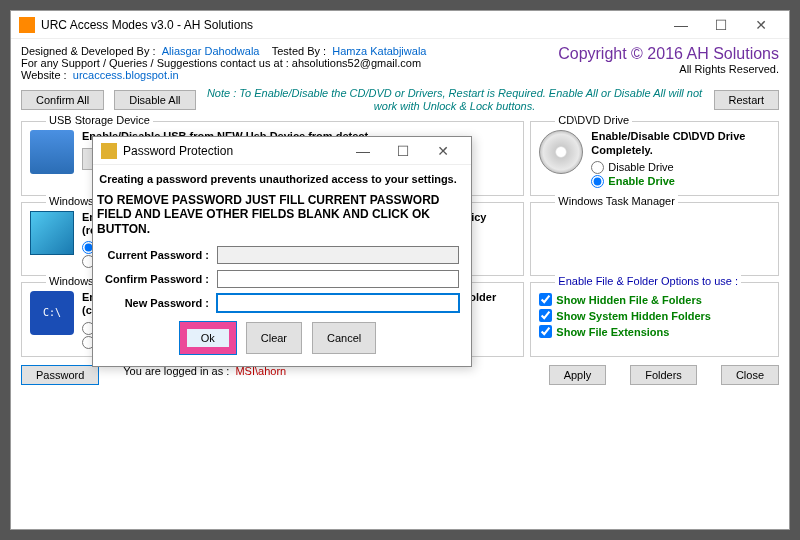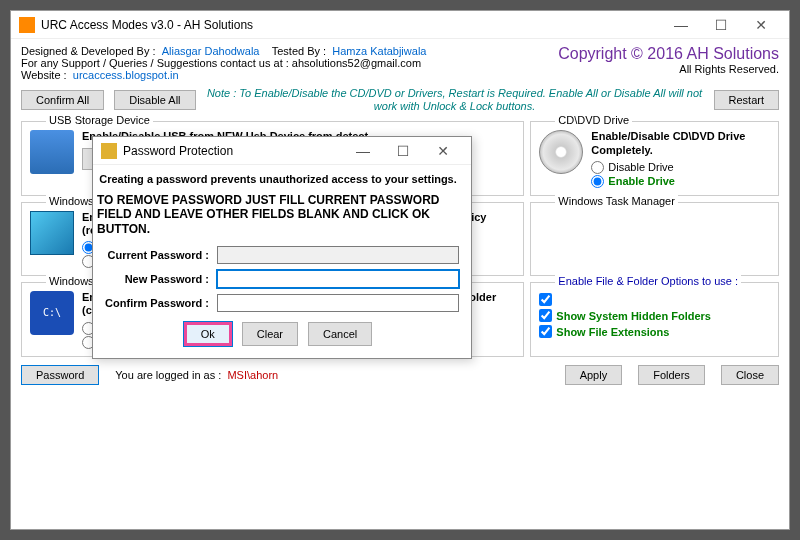--- a/index.html
+++ b/index.html
@@ -24,39 +24,39 @@
 .group-title { position: absolute; top: -8px; left: 24px; background: #fff; padding: 0 3px; font-size: 11px; }
 .group-body { display: flex; gap: 8px; align-items: flex-start; margin-top: 4px; }
 .group-icon { width: 44px; height: 44px; flex-shrink: 0; }
 .group-right { flex: 1; }
 .group-desc { font-weight: bold; font-size: 11px; margin-bottom: 4px; line-height: 1.2; }
 .radio-row { display: flex; align-items: center; gap: 4px; font-size: 11px; margin: 1px 0; }
 .radio-row input { margin: 0; }
 .radio-row.enabled label { color: #008000; font-weight: bold; }
 .lock-btn { background: #e1e1e1; border: 1px solid #adadad; padding: 4px 14px; font-size: 11px; color: #8b0000; font-weight: bold; cursor: pointer; margin-right: 6px; }
 .cb-row { display: flex; align-items: center; gap: 4px; font-size: 11px; margin: 3px 0; color: #008000; font-weight: bold; }
-.footer { display: flex; align-items: center; gap: 16px; padding: 4px 0 0 0; font-size: 11px; }
+.footer { display: flex; gap: 24px; padding: 4px 0 0 0; font-size: 11px; }
 .footer .user { font-weight: normal; }
 .footer .user .name { color: #c00000; }
 .footer .spacer { flex: 1; }
 .watermark { position: absolute; bottom: 12px; right: 14px; color: rgba(255,255,255,0.6); font-size: 18px; font-weight: 300; letter-spacing: 1px; pointer-events: none; }
 
 .dialog { position: absolute; top: 136px; left: 92px; width: 380px; background: #fff; border: 1px solid #888; box-shadow: 2px 2px 10px rgba(0,0,0,0.2); z-index: 100; }
 .dialog .titlebar { height: 28px; }
 .dialog .dtitle { flex: 1; font-size: 12px; }
 .dialog .body { padding: 8px 12px 12px 4px; font-size: 11px; }
 .dialog .msg1 { text-align: center; font-weight: bold; margin-bottom: 8px; }
 .dialog .msg2 { font-weight: bold; font-size: 12px; margin-bottom: 10px; line-height: 1.2; }
 .dialog .frow { display: flex; align-items: center; margin: 6px 0; }
 .dialog .frow label { width: 120px; text-align: right; font-weight: bold; padding-right: 8px; }
 .dialog .frow input { flex: 1; border: 1px solid #7a7a7a; padding: 2px 4px; font-size: 11px; }
 .dialog .frow input.focus { border: 1px solid #0078d7; outline: 1px solid #0078d7; }
 .dialog .frow input.disabled { background: #f0f0f0; }
 .dialog .btns { display: flex; justify-content: center; gap: 10px; margin-top: 10px; }
-.dialog .btns .btn.primary { border: 3px solid #ec4899; outline: 1px solid #0078d7; background: #e5f1fb; }
+.dialog .btns .btn.primary { border: 7px solid #ec4899; outline: 1px solid #0078d7; background: #e5f1fb; }
 
 
 .icon-usb { background: linear-gradient(180deg,#4a90e2,#2b6db5); border-radius: 3px; position: relative; }
 .icon-cd { background: radial-gradient(circle,#fff 15%,#ccc 20%,#e8e8e8 60%,#aaa 80%); border-radius: 50%; border: 1px solid #888; }
 .icon-cube { background: linear-gradient(135deg,#50c8f0,#1a7ab0); border: 1px solid #0a5a8a; }
 .icon-task { background: #000; border: 1px solid #2a8a2a; position: relative; }
 .icon-task::after { content: ''; position: absolute; inset: 6px; background: linear-gradient(45deg,transparent 40%,#2f2 42%,transparent 44%,#2f2 60%,transparent 62%); }
 .icon-cmd { background: #1a4db5; color: #fff; font-size: 10px; text-align: center; line-height: 44px; font-family: monospace; border-radius: 4px; }
 .icon-folder { background: linear-gradient(180deg,#f4d270,#e0b030); border-radius: 2px; border: 1px solid #c89020; position: relative; }
 .icon-folder::before { content: ''; position: absolute; top: -4px; left: 2px; width: 16px; height: 4px; background: #e8c060; border-radius: 1px 1px 0 0; }
@@ -204,20 +204,21 @@
                 <label>Disable Folder Option</label>
               </div>
           </div>
         </div>
       </div>
       <div class="group">
         <div class="group-title" style="color:#00a;">Enable File &amp; Folder Options to use :</div>
         <div style="margin-top:6px;">
           <div class="cb-row">
               <input type="checkbox" checked="" style="">
+              <label>Show Hidden File &amp; Folders</label>
             </div>
           <div class="cb-row">
               <input type="checkbox" checked="" style="">
               <label>Show System Hidden Folders</label>
             </div>
           <div class="cb-row">
               <input type="checkbox" checked="" style="">
               <label>Show File Extensions</label>
             </div>
         </div>
@@ -249,26 +250,26 @@
     </div>
   </div>
   <div class="body">
     <div class="msg1">Creating a password prevents unauthorized access to your settings.</div>
     <div class="msg2">TO REMOVE PASSWORD JUST FILL CURRENT PASSWORD FIELD AND LEAVE OTHER FIELDS BLANK AND CLICK OK BUTTON.</div>
     <div class="frow">
       <label>Current Password :</label>
       <input type="password" class="disabled" disabled="" style="">
     </div>
     <div class="frow">
+      <label>Confirm Password :</label>
+      <input type="password" style="">
+    </div>
+    <div class="frow">
       <label>New Password :</label>
       <input type="password" class="focus" style="">
-    </div>
-    <div class="frow">
-      <label>Confirm Password :</label>
-      <input type="password" style="">
     </div>
     <div class="btns">
       <button class="btn primary">Ok</button>
       <button class="btn">Clear</button>
       <button class="btn">Cancel</button>
     </div>
   </div>
 </div>
 
 <div class="watermark">LO4D.com</div>

